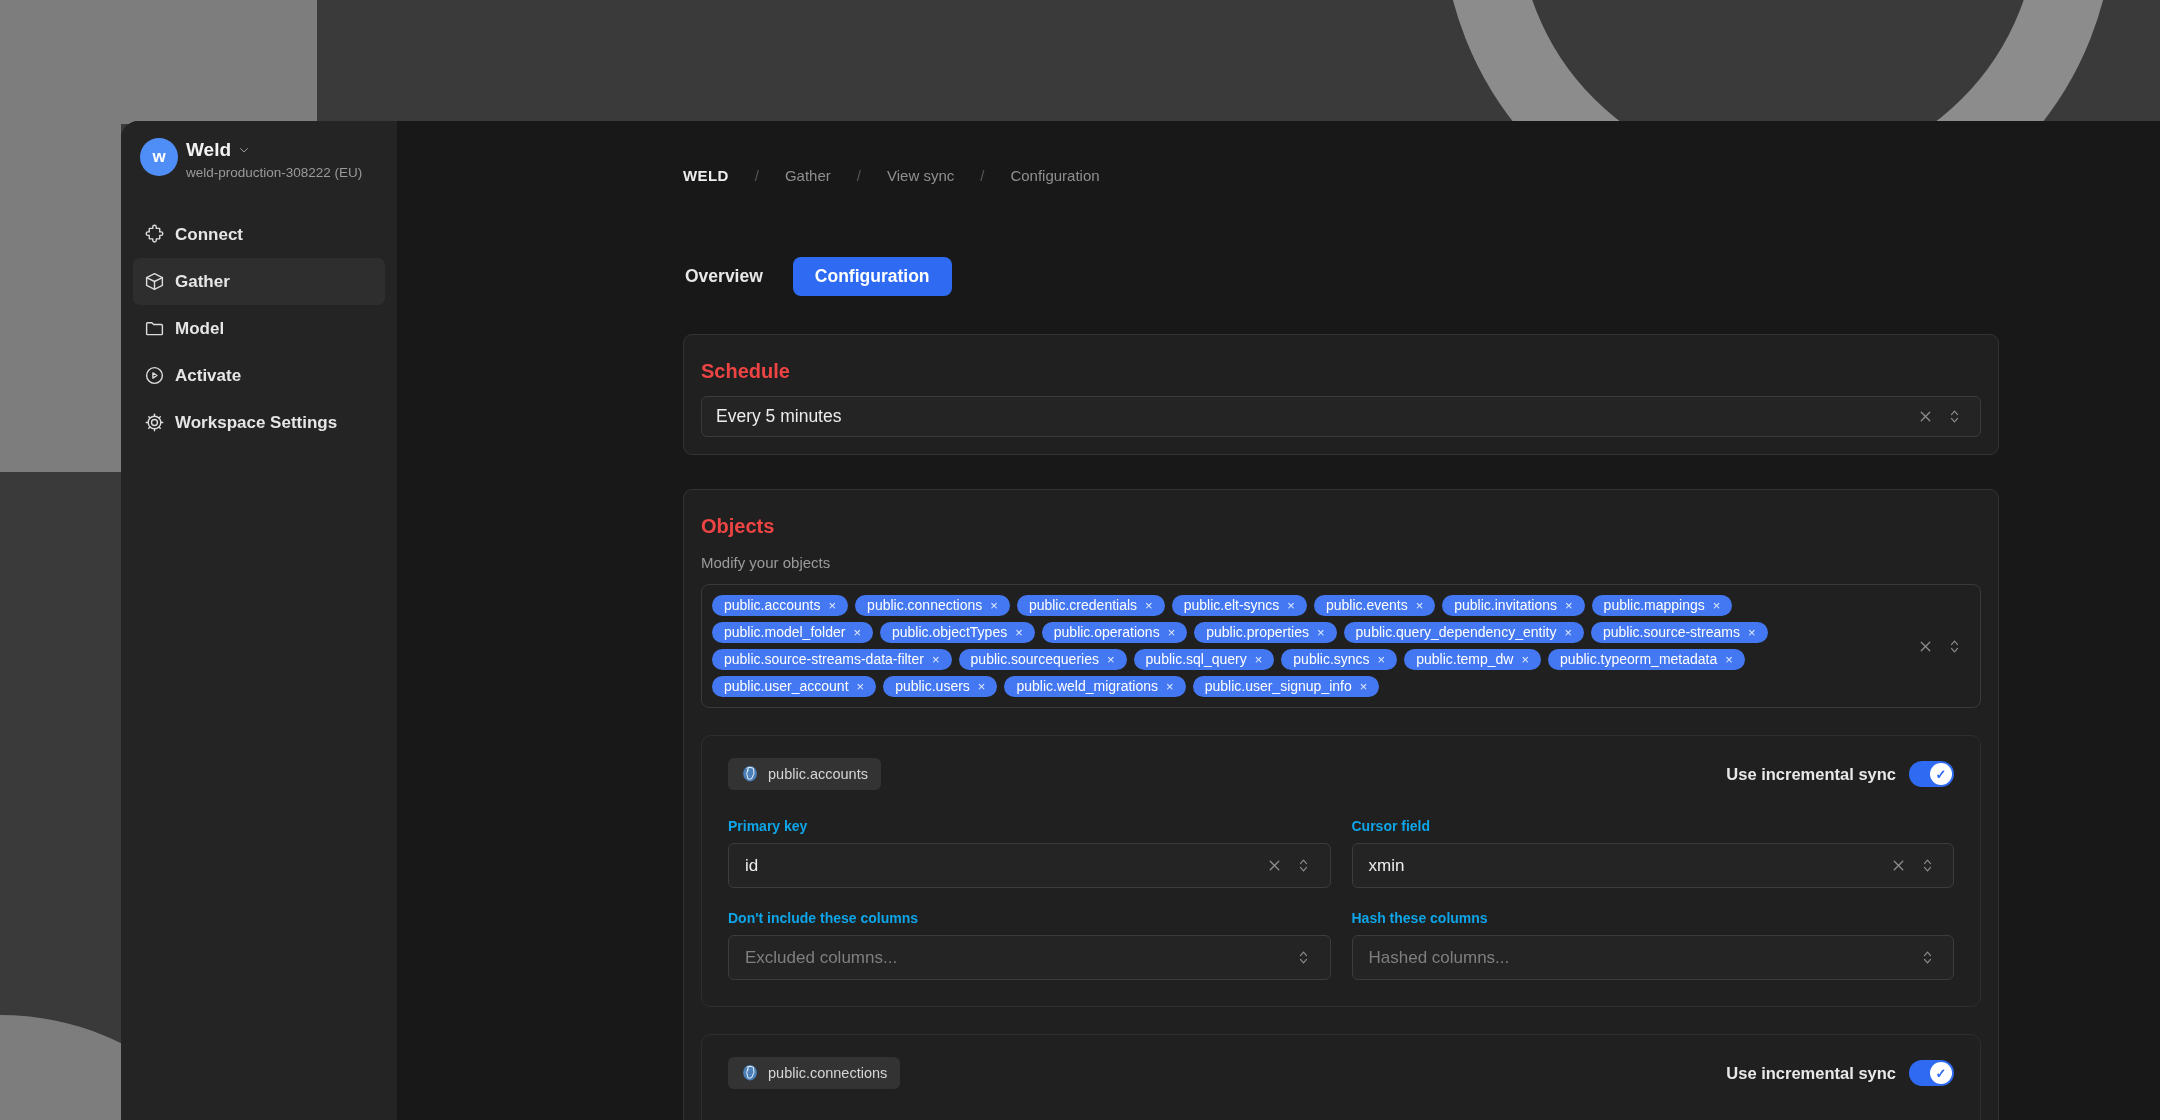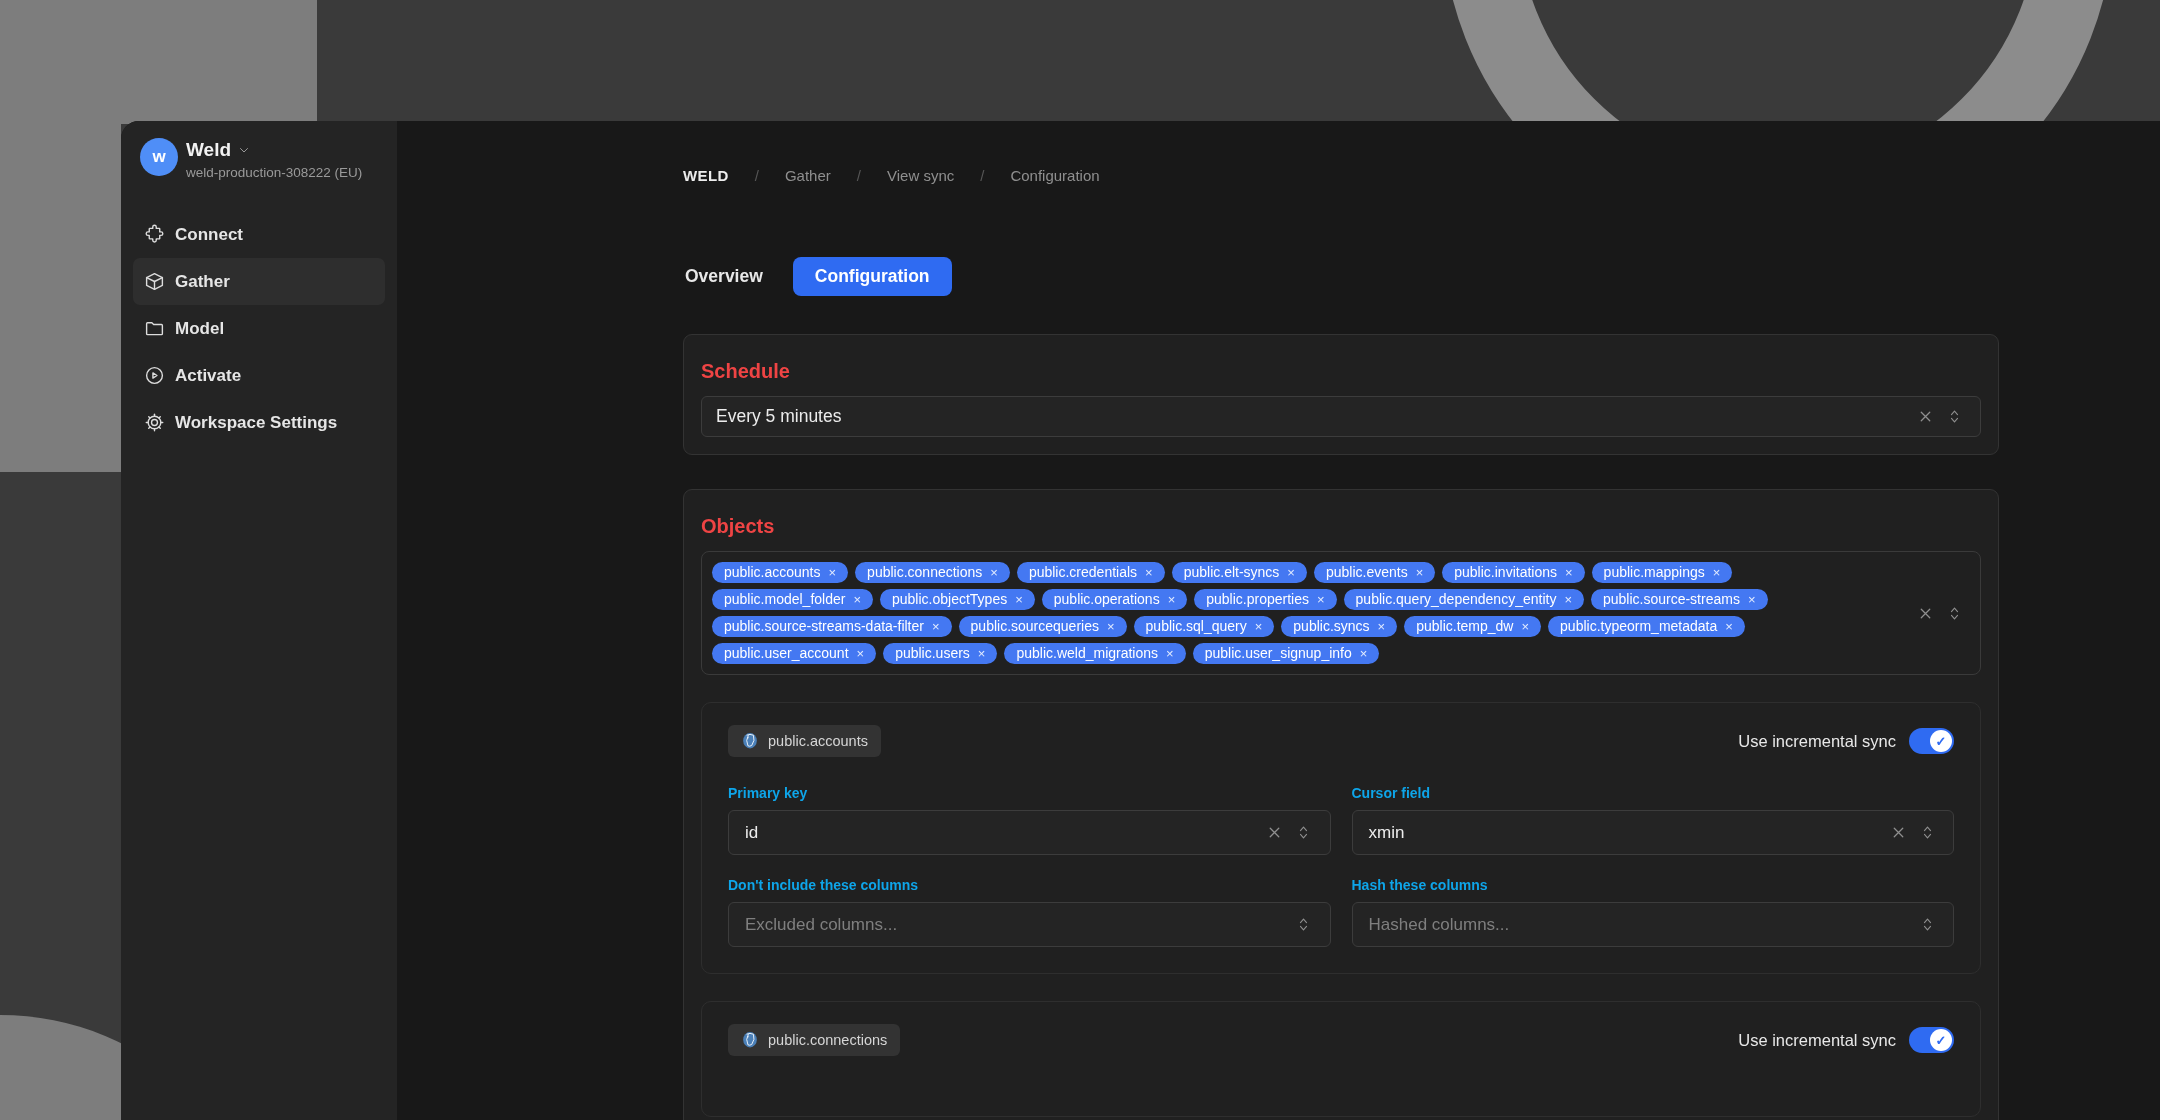--- a/index.html
+++ b/index.html
@@ -65,21 +65,21 @@
   .chip { display:inline-flex; align-items:center; gap:8px; background:var(--chip,#4478f2);
     color:#fff; font-size:14px; padding:3px 12px; border-radius:12px; line-height:15px; white-space:nowrap; cursor:pointer; }
   .chip-x { font-size:13px; color:#e3ecff; cursor:pointer; }
   .chip-x::after { content:"×"; }
 
   .subcard { border:1px solid #2e2e2e; border-radius:10px; margin-top:27px; padding:22px 26px 26px 26px; }
   .subcard.clipped { padding-bottom:60px; }
   .subcard-head { display:flex; align-items:center; justify-content:space-between; }
   .table-chip { display:inline-flex; align-items:center; gap:9px; background:#333;
     border-radius:6px; padding:7px 13px; font-size:14.5px; color:#d6d6d6; }
-  .sync-ctl { display:flex; align-items:center; gap:13px; }
+  .sync-ctl { display:flex; align-items:center; gap:13px;font-weight:bold; }
   .sync-label { font-size:16.5px; color:#e8e8e8; }
   .toggle { width:45px; height:26px; border-radius:13px; background:var(--accent,#2f6bf2);
     position:relative; cursor:pointer; flex:none; }
   .toggle .knob { position:absolute; right:2px; top:2px; width:22px; height:22px; border-radius:50%;
     background:#fff; display:flex; align-items:center; justify-content:center; }
   .toggle .knob::after { content:"✓"; color:var(--accent,#2f6bf2); font-size:13px; font-weight:700; }
 
   .fields { display:grid; grid-template-columns:1fr 1fr; column-gap:21px; row-gap:22px; margin-top:28px; }
   .field-label { font-size:14px; font-weight:600; color:#0ea5e9; margin-bottom:9px; }
   .input { position:relative; height:45px; background:#242424; border:1px solid #3c3c3c;
@@ -204,20 +204,21 @@
                     <path d="M7 11l5-6 5 6"></path>
                     <path d="M7 17l5 6 5-6"></path>
                   </svg>
               </span>
             </span>
           </div>
         </div>
 
         <div class="card" style="margin-top:34px">
           <div class="card-title">Objects</div>
+          <div class="card-sub">Modify your objects</div>
 
           <div class="chipbox">
             <div class="chips">
 
                 <span class="chip">
                   <span>public.accounts</span>
                   <span class="chip-x"></span>
                 </span>
 
                 <span class="chip">

